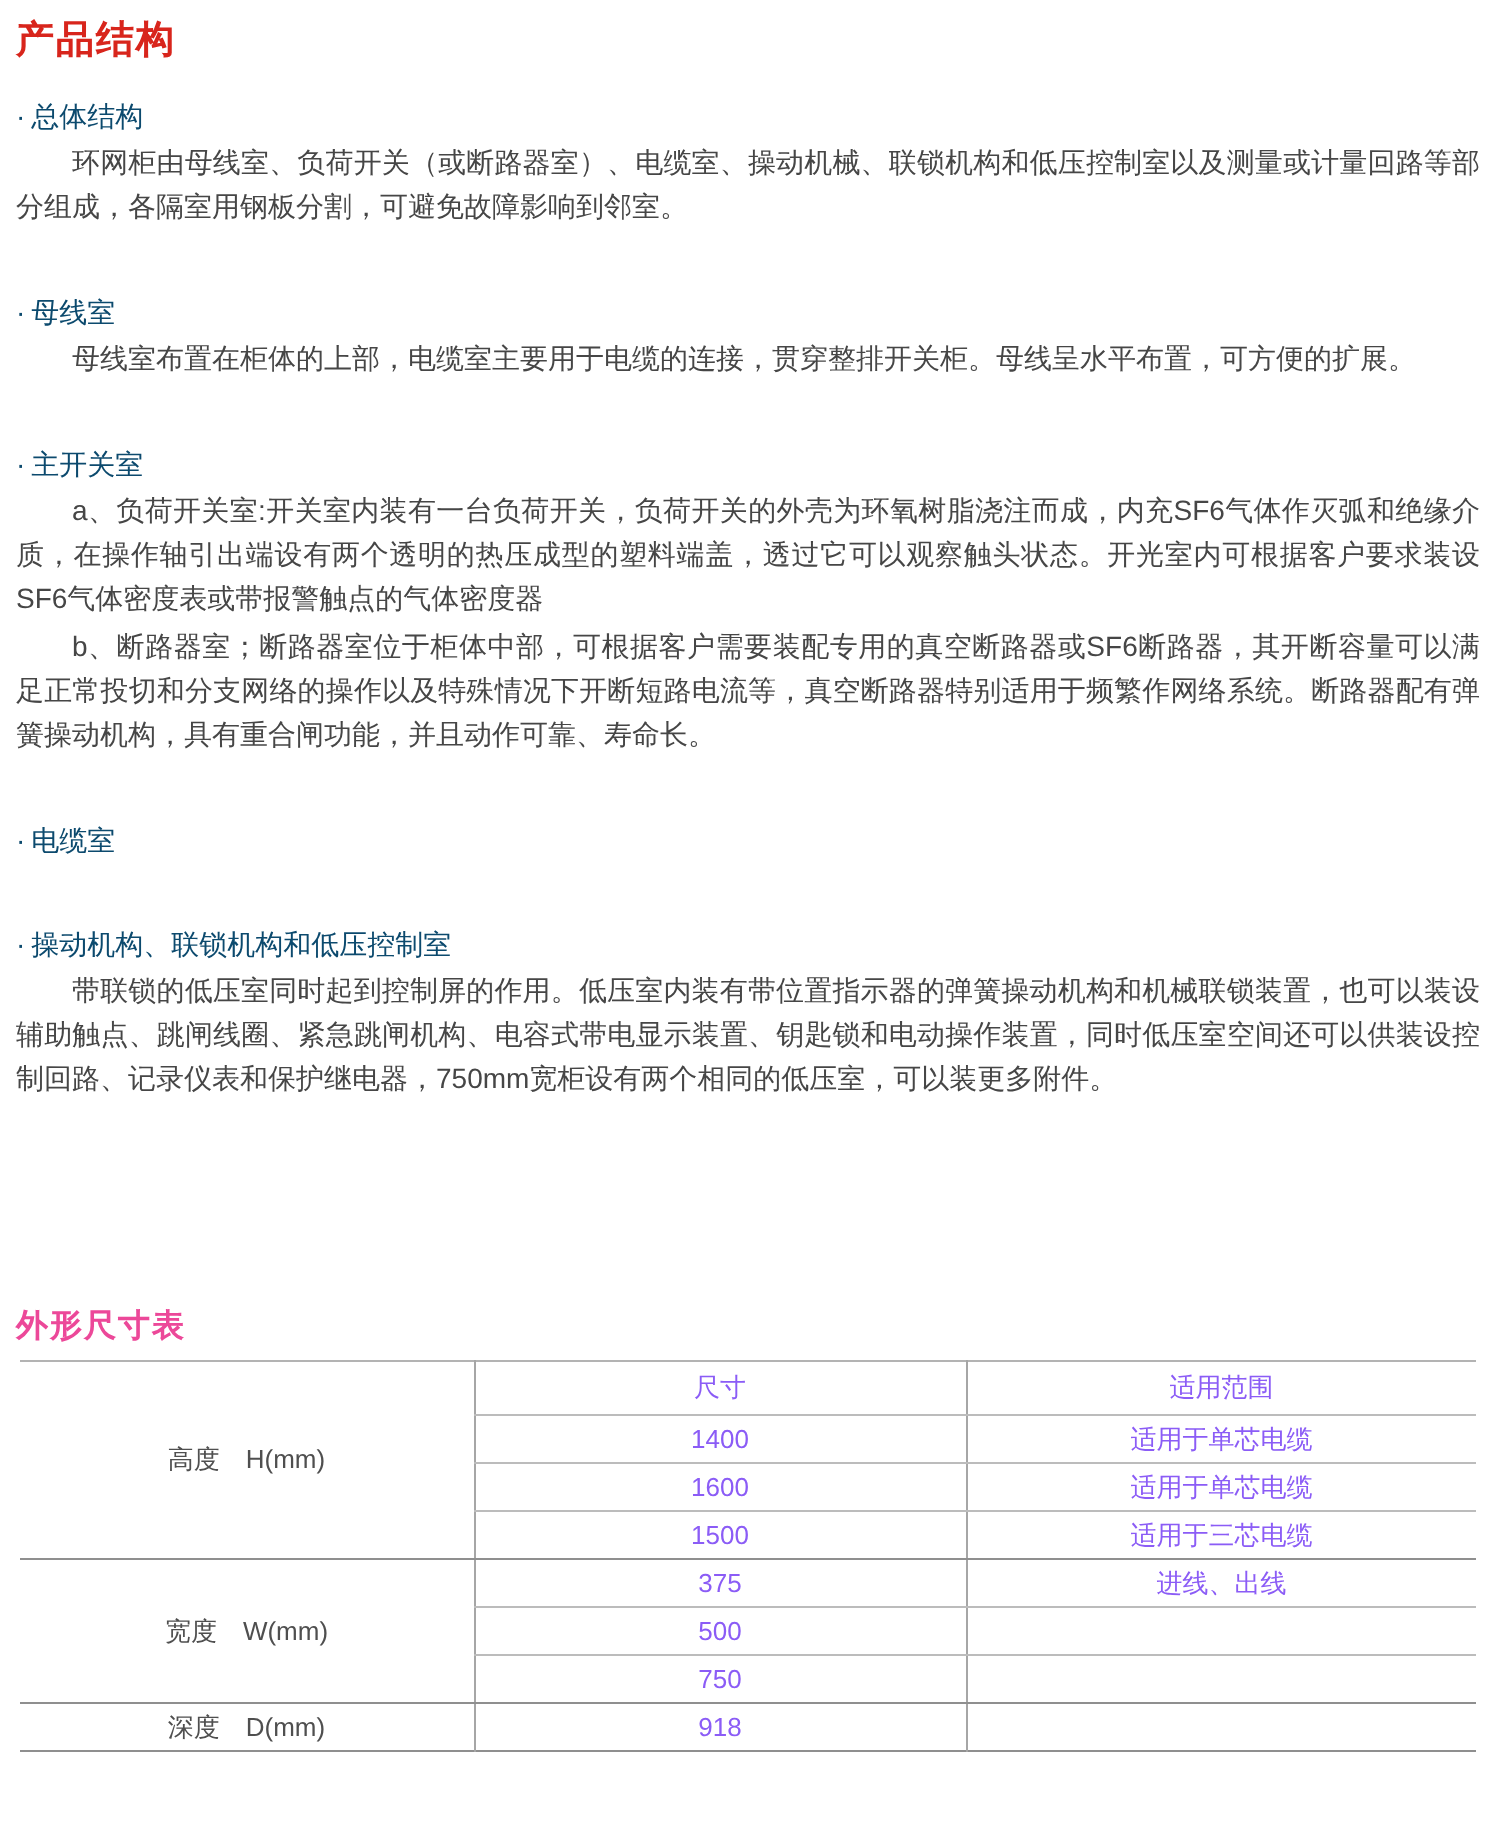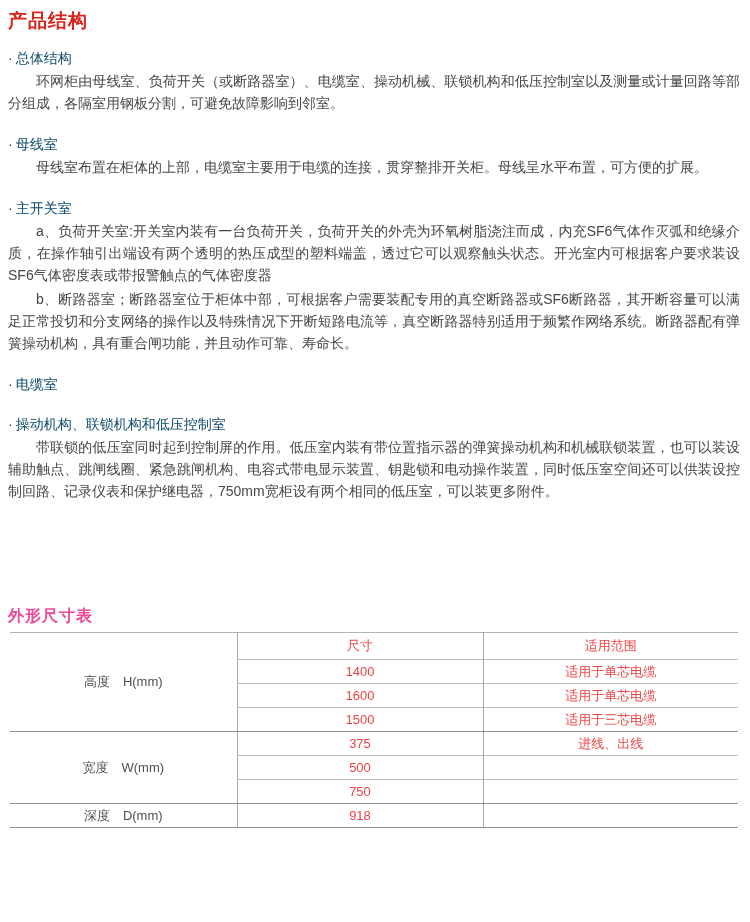--- a/index.html
+++ b/index.html
@@ -18,21 +18,21 @@
   }
   .main-title {
     font-size: 19px;
     line-height: 22px;
     font-weight: bold;
     color: #d8251c;
     margin: 0;
     letter-spacing: 1px;
   }
   .doc-section {
-    margin-top: 20px;
+    margin-top: 32px;
   }
   .doc-section.first {
     margin-top: 16px;
   }
   .sec-head {
     font-size: 14px;
     line-height: 20px;
     color: #0c4a6e;
   }
   .sec-head .bullet {
@@ -59,21 +59,21 @@
     border-collapse: collapse;
     table-layout: fixed;
     width: 728px;
     margin: 7px 0 0 2px;
     border-top: 1px solid #b3b3b3;
     border-bottom: 1px solid #8f8f8f;
   }
   .dim-table td {
     height: 23px;
     font-size: 13px;
-    color: #ef4444;
+    color: #8b5cf6;
     text-align: center;
     vertical-align: middle;
     padding: 0;
     border-bottom: 1px solid #bcbcbc;
   }
   .dim-table tr.hdr td {
     height: 26px;
   }
   .dim-table td.v,
   .dim-table td.r {

